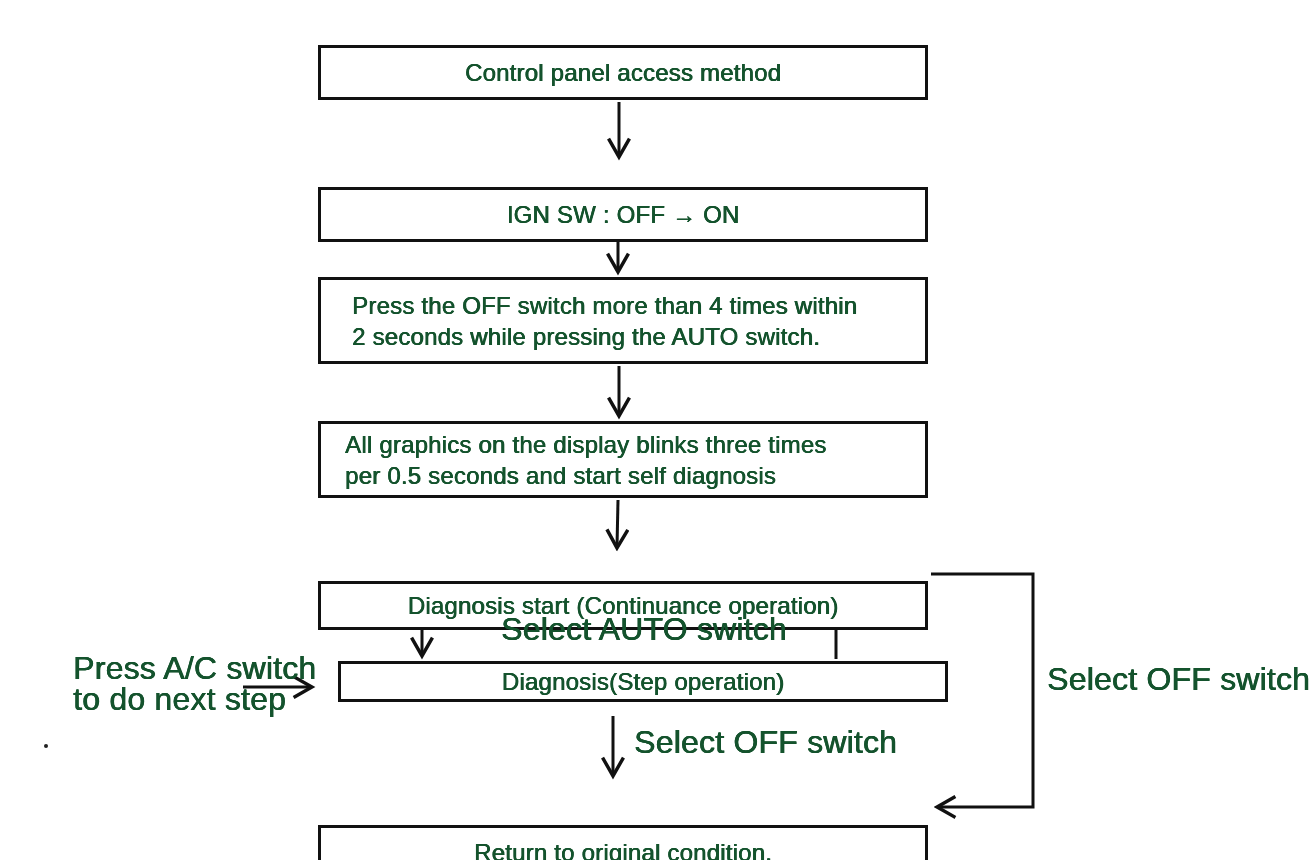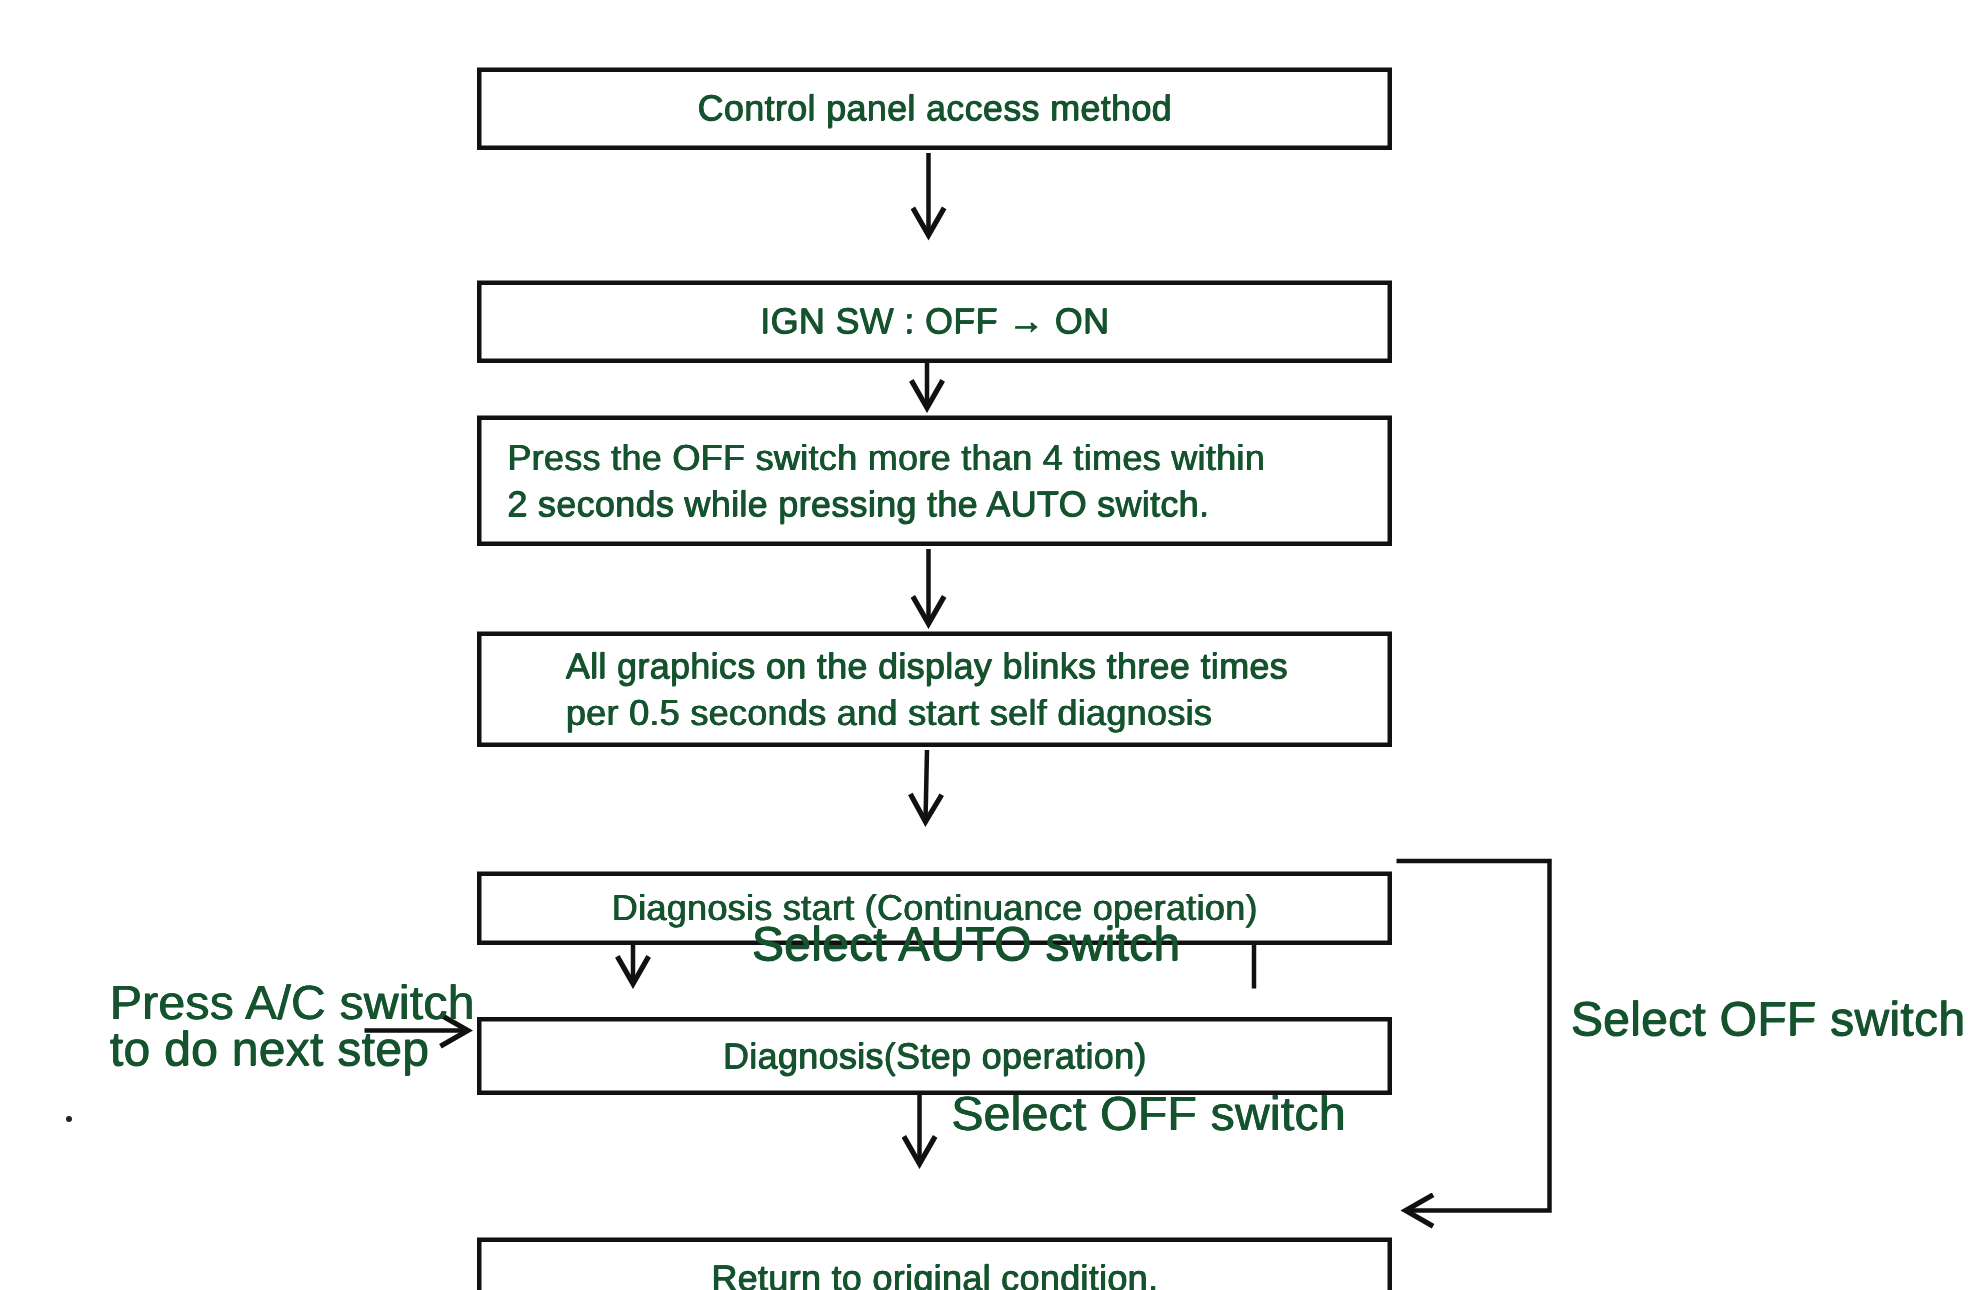--- a/index.html
+++ b/index.html
@@ -36,24 +36,24 @@
     line-height: 31px;
     letter-spacing: 0.2px;
     text-shadow: 0.6px 0 0 currentColor, 0 0.4px 0 currentColor;
     white-space: nowrap;
   }
   .node.center { align-items: center; text-align: center; }
   .node.left   { align-items: flex-start; text-align: left; }
 
   .node-access  { top: 45px;  height: 55px; }
   .node-ign     { top: 161px; height: 55px; margin-top: 26px; }
-  .node-press   { top: 277px; height: 87px; padding-left: 17px; }
-  .node-blink   { top: 421px; height: 77px; padding-left: 56px; }
+  .node-press   { top: 277px; height: 87px; padding-left: 31px; }
+  .node-blink   { top: 421px; height: 77px; padding-left: 24px; }
   .node-dstart  { top: 553px; height: 49px; margin-top: 28px; }
-  .node-dstep   { top: 678px; height: 52px; }
+  .node-dstep   { top: 661px; height: 41px; margin-left: 20px; }
   .node-return  { top: 781px; height: 54px; margin-top: 44px; }
 
   .flow-label {
     position: absolute;
     font-size: 32px;
     line-height: 31px;
     letter-spacing: 0.2px;
     white-space: nowrap;
     text-shadow: 0.6px 0 0 currentColor, 0 0.4px 0 currentColor;
   }

